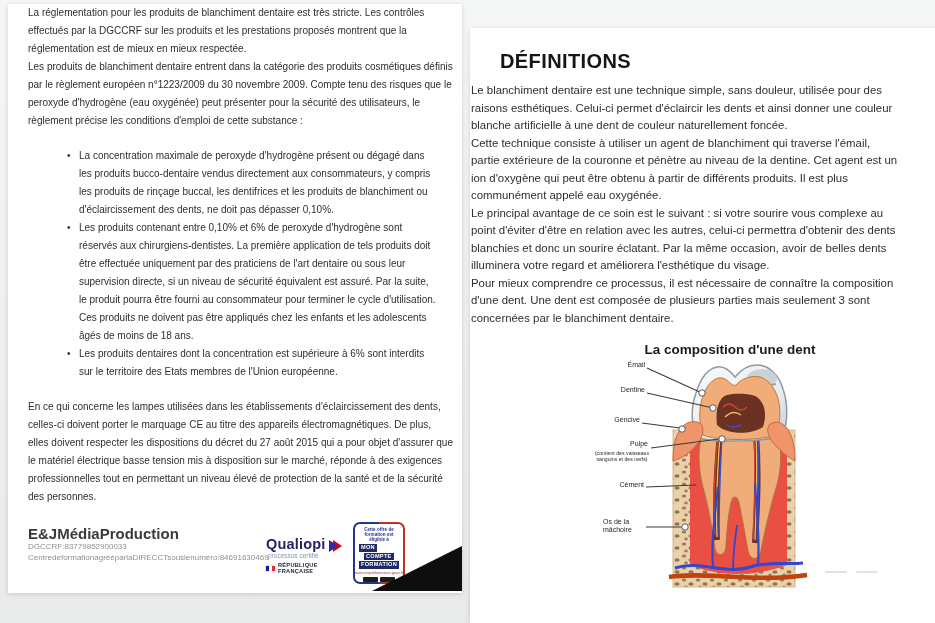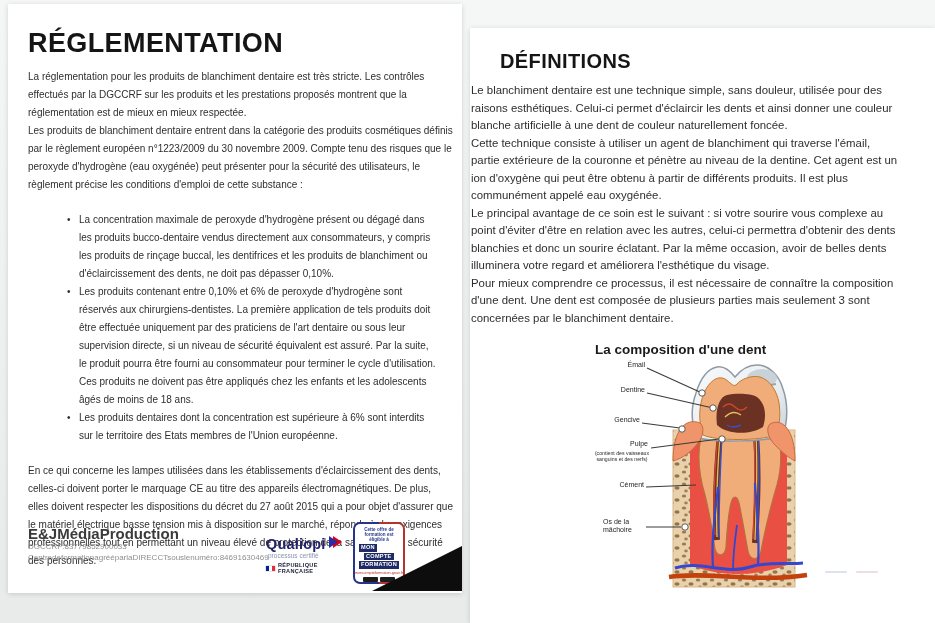--- a/index.html
+++ b/index.html
@@ -23,21 +23,21 @@
 
   ul.rules{margin:17px;padding:0 0 0 22px;list-style:none}
   ul.rules li{position:relative;padding-left:12px}
   ul.rules li::before{content:"•";position:absolute;left:0;top:0;font-size:10px;color:#2e2e2e}
 
   
   .footer-info{position:absolute;left:20px;top:524px;font-size:8px;color:#8f8f8f;line-height:11px}
   .footer-info .company{font-size:15px;color:#3a3a3a;font-weight:bold;margin-bottom:2px}
 
   .qualiopi{position:absolute;left:258px;top:532px;width:86px}
-  .q-row{display:flex;align-items:flex-start}
+  .q-row{display:flex;align-items:flex-end}
   .q-name{font-size:14.5px;font-weight:bold;color:#23226b;letter-spacing:.2px}
   .q-arr{width:0;height:0;border-top:6px solid transparent;border-bottom:6px solid transparent;display:inline-block}
   .q-arr.blue{border-left:9px solid #2b2ba5;margin-left:3px;position:relative;z-index:2}
   .q-arr.red{border-left:9px solid #e1000f;margin-left:-5px;position:relative;z-index:1}
   .q-sub{font-size:6.5px;color:#8b93b4;margin:0 0 3px 2px}
   .q-rep{display:flex;align-items:center;gap:3px;font-size:5.6px;font-weight:bold;color:#23233f;letter-spacing:.3px}
   .flag{display:inline-flex;box-shadow:0 0 0 .5px #cfcfcf}
   .flag i{width:3px;height:5px;display:block}
   .flag .b{background:#002395}.flag .w{background:#fff}.flag .r{background:#ed2939}
 
@@ -51,36 +51,35 @@
   .mcf-word.shift{margin-left:5px}
   .mcf-url{font-size:3.8px;color:#b5332a;margin-top:1px}
   .mcf-stores{display:flex;gap:2px;margin-top:2px}
   .mcf-store{width:15px;height:5px;background:#1c1c1c;border-radius:1px}
 
   .corner-tri{position:absolute;right:0;bottom:2px;width:90px;height:45px;background:#0d0d0d;
               clip-path:polygon(100% 0,0 100%,100% 100%);z-index:5}
 
   
   .diagram{position:absolute;left:85px;top:297px;width:310px;height:295px}
-  .diagram-title{position:absolute;left:40px;top:17px;width:270px;text-align:left;
+  .diagram-title{position:absolute;left:40px;top:17px;width:270px;text-align:center;
                  font-weight:bold;font-size:13.5px;color:#1b1b1b}
   .diagram svg{position:absolute;left:0;top:0}
   .dlabel{position:absolute;font-size:7px;line-height:8px;color:#1d1d1d}
   .dlabel.r{text-align:right}
   .dnote{position:absolute;font-size:5.2px;line-height:6px;color:#2a2a2a;text-align:center}
 
   .scan-dash{position:absolute;top:543px;height:2px;width:22px;opacity:.3;border-radius:1px}
   .scan-dash.d1{left:355px;background:#93a0c6}
   .scan-dash.d2{left:386px;background:#c59696}
 </style>
 </head>
 <body>
 
 <div class="page page-left">
-  <h1>RÉGLEMENTATION</h1>
   <div class="col">
     <p>La réglementation pour les produits de blanchiment dentaire est très stricte. Les contrôles effectués par la DGCCRF sur les produits et les prestations proposés montrent que la réglementation est de mieux en mieux respectée.</p>
     <p> Les produits de blanchiment dentaire entrent dans la catégorie des produits cosmétiques définis par le règlement européen n°1223/2009 du 30 novembre 2009. Compte tenu des risques que le peroxyde d'hydrogène (eau oxygénée) peut présenter pour la sécurité des utilisateurs, le règlement précise les conditions d'emploi de cette substance :</p>
     <ul class="rules">
       <li>La concentration maximale de peroxyde d'hydrogène présent ou dégagé dans les produits bucco-dentaire vendus directement aux consommateurs, y compris les produits de rinçage buccal, les dentifrices et les produits de blanchiment ou d'éclaircissement des dents, ne doit pas dépasser 0,10%.</li>
       <li>Les produits contenant entre 0,10% et 6% de peroxyde d'hydrogène sont réservés aux chirurgiens-dentistes. La première application de tels produits doit être effectuée uniquement par des praticiens de l'art dentaire ou sous leur supervision directe, si un niveau de sécurité équivalent est assuré. Par la suite, le produit pourra être fourni au consommateur pour terminer le cycle d'utilisation. Ces produits ne doivent pas être appliqués chez les enfants et les adolescents âgés de moins de 18 ans.</li>
       <li>Les produits dentaires dont la concentration est supérieure à 6% sont interdits sur le territoire des Etats membres de l'Union européenne.</li>
     </ul>
     <p>En ce qui concerne les lampes utilisées dans les établissements d'éclaircissement des dents, celles-ci doivent porter le marquage CE au titre des appareils électromagnétiques. De plus, elles doivent respecter les dispositions du décret du 27 août 2015 qui a pour objet d'assurer que le matériel électrique basse tension mis à disposition sur le marché, réponde à des exigences professionnelles tout en permettant un niveau élevé de protection de la santé et de la sécurité des personnes.</p>
   </div>

